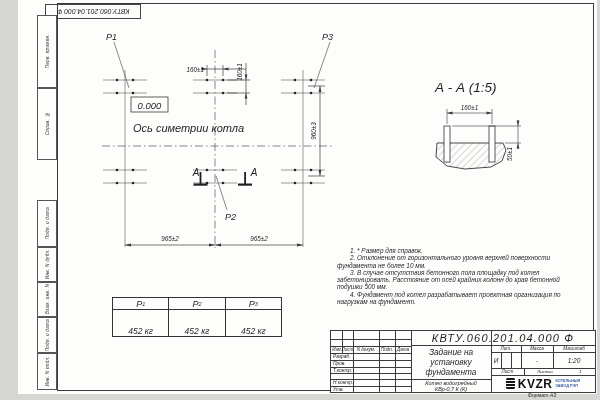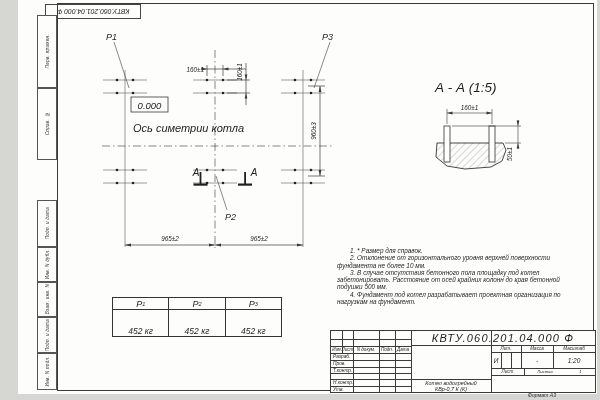--- a/index.html
+++ b/index.html
@@ -258,20 +258,25 @@
     <div class="cell tb-small hdrcell" style="left:64px;top:15px;width:16px;height:7px;">Дата</div>
     <div class="cell tb-sign" style="left:0;top:23px;width:22px;white-space:nowrap;">Разраб.</div>
     <div class="cell tb-sign" style="left:0;top:30px;width:22px;white-space:nowrap;">Пров.</div>
     <div class="cell tb-sign" style="left:0;top:36.5px;width:22px;white-space:nowrap;">Т.контр.</div>
     <div class="cell tb-sign" style="left:0;top:49px;width:22px;white-space:nowrap;">Н.контр.</div>
     <div class="cell tb-sign" style="left:0;top:55.5px;width:22px;white-space:nowrap;">Утв.</div>
 
     <div class="cell docnum" style="left:80px;top:0;width:184px;height:14px;">КВТУ.060.201.04.000  Ф</div>
     <div class="hline" style="left:80px;top:14px;width:184px;"></div>
 
+    <div class="cell task" style="left:80px;top:14px;width:80px;height:34px;">
+      <span>Задание на</span>
+      <span>установку</span>
+      <span>фундамента</span>
+    </div>
     <div class="hline" style="left:80px;top:48px;width:80px;"></div>
     <div class="cell product" style="left:80px;top:48px;width:80px;height:13px;">
       <span>Котел водогрейный</span>
       <span>КВр-0,7 К (К)</span>
     </div>
     <div class="vline" style="left:160px;top:0;height:61px;"></div>
 
     <div class="hline" style="left:160px;top:21px;width:104px;"></div>
     <div class="hline" style="left:160px;top:37px;width:104px;"></div>
     <div class="hline" style="left:160px;top:44px;width:104px;"></div>
@@ -284,15 +289,23 @@
     <div class="cell tb-small hdrcell" style="left:190px;top:14px;width:32px;height:7px;">Масса</div>
     <div class="cell tb-small hdrcell" style="left:222px;top:14px;width:42px;height:7px;">Масштаб</div>
     <div class="cell valcell" style="left:160px;top:21px;width:10px;height:16px;">И</div>
     <div class="cell valcell" style="left:190px;top:21px;width:32px;height:16px;">-</div>
     <div class="cell valcell" style="left:222px;top:21px;width:42px;height:16px;">1:20</div>
     <div class="cell tb-small hdrcell" style="left:160px;top:37px;width:33px;height:7px;">Лист</div>
     <div class="cell" style="left:193px;top:37px;width:71px;height:7px;display:flex;align-items:center;justify-content:space-around;">
       <span class="tb-small">Листов</span>
       <span class="tb-small">1</span>
     </div>
+    <div class="cell logo-row" style="left:160px;top:44px;width:104px;height:17px;">
+      <span class="logo-emblem"></span>
+      <span class="logo-word">KVZR</span>
+      <span class="logo-cap" style="color:#3a5fa8;">
+        <span>КОТЕЛЬНЫЙ</span><br>
+        <span>ЗАВОД РЭП</span>
+      </span>
+    </div>
   </div>
   <div class="abs format">Формат А3</div>
 </div>
 
 </body></html>

